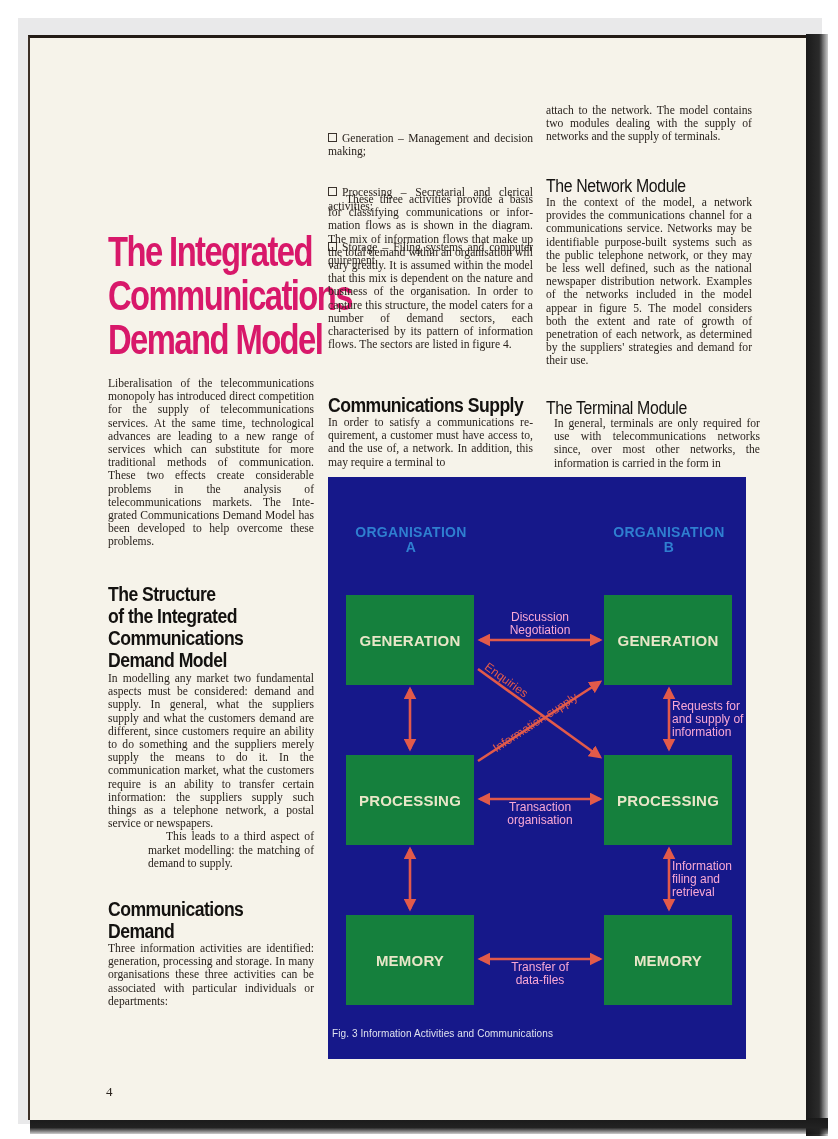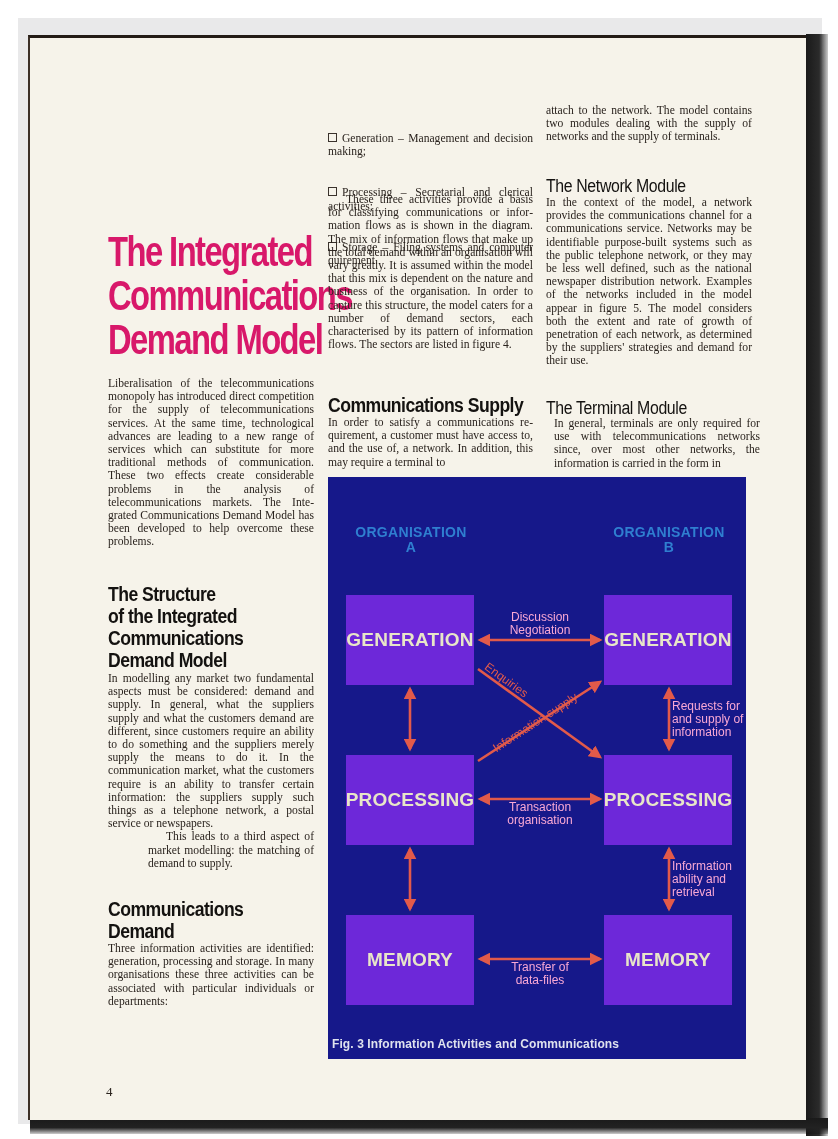--- a/index.html
+++ b/index.html
@@ -65,33 +65,33 @@
   .figure {
     position: absolute; left: 328px; top: 477px; width: 418px; height: 582px;
     background: #16188a;
     font-family: "Liberation Sans", "DejaVu Sans", sans-serif;
   }
   .org-label {
     position: absolute; color: #2f7fd0; font-weight: bold; font-size: 14px;
     line-height: 15px; text-align: center; letter-spacing: 0.3px;
   }
   .block {
-    position: absolute; width: 128px; height: 90px; background: #6d28d9;
+    position: absolute; width: 128px; height: 90px; background: #15803d;
     display: flex; align-items: center; justify-content: center;
-    color: #e8e6c8; font-weight: bold; font-size: 19px; letter-spacing: 0.2px;
+    color: #e8e6c8; font-weight: bold; font-size: 15px; letter-spacing: 0.2px;
   }
   .flow-label {
     position: absolute; color: #f9a8d4; font-size: 12px; line-height: 13px;
     text-align: center;
   }
   .flow-label.left { text-align: left; }
   .diag-svg { position: absolute; left: 0; top: 0; width: 423px; height: 582px; }
   .caption {
-    position: absolute; left: 4px; bottom: 8px; color: #dfe2ee;
-    font-size: 12px; font-weight: bold; letter-spacing: 0.1px;
+    position: absolute; left: 4px; bottom: 20px; color: #dfe2ee;
+    font-size: 10px; font-weight: normal; letter-spacing: 0.1px;
   }
   .rot-label {
     position: absolute; color: #e25a4a; font-size: 12px; white-space: nowrap;
     transform-origin: left bottom;
   }
 </style>
 </head>
 <body>
 
 <div class="frame"></div>
@@ -199,21 +199,21 @@
     <div>Transfer of</div>
     <div>data-files</div>
   </div>
   <div class="flow-label left" style="left:344px; top:223px; width:80px;">
     <div>Requests for</div>
     <div>and supply of</div>
     <div>information</div>
   </div>
   <div class="flow-label left" style="left:344px; top:383px; width:80px;">
     <div>Information</div>
-    <div>ability and</div>
+    <div>filing and</div>
     <div>retrieval</div>
   </div>
 
   <div class="rot-label" style="left:154px; top:180px; transform: rotate(36deg);">Enquiries</div>
   <div class="rot-label" style="left:170px; top:264px; transform: rotate(-33deg);">Information supply</div>
 
   <div class="caption">Fig.  3  Information Activities and Communications</div>
 </div>
 
 <div class="pagenum">4</div>

